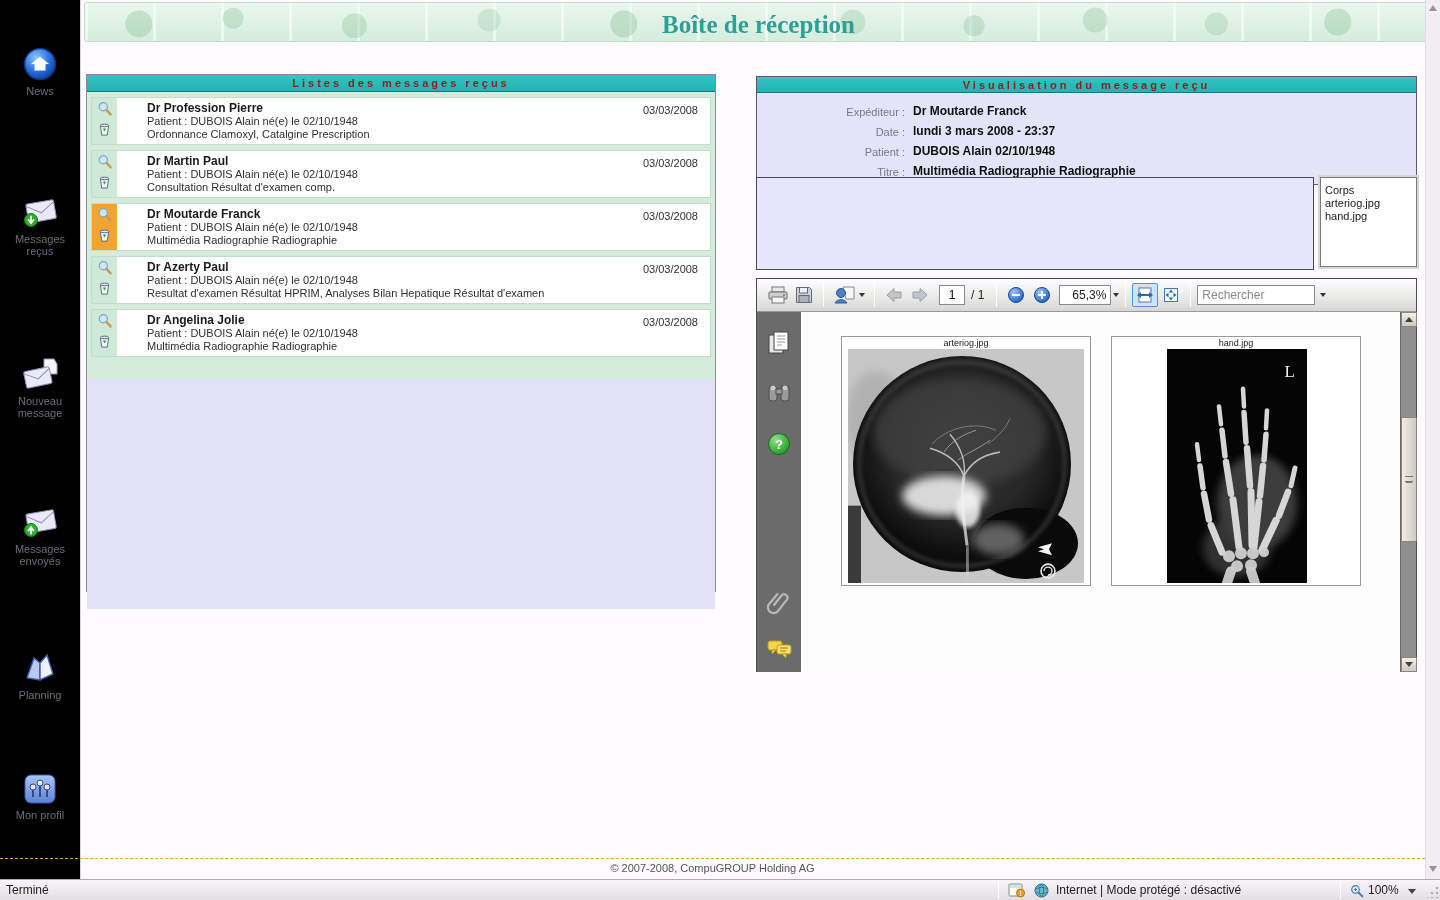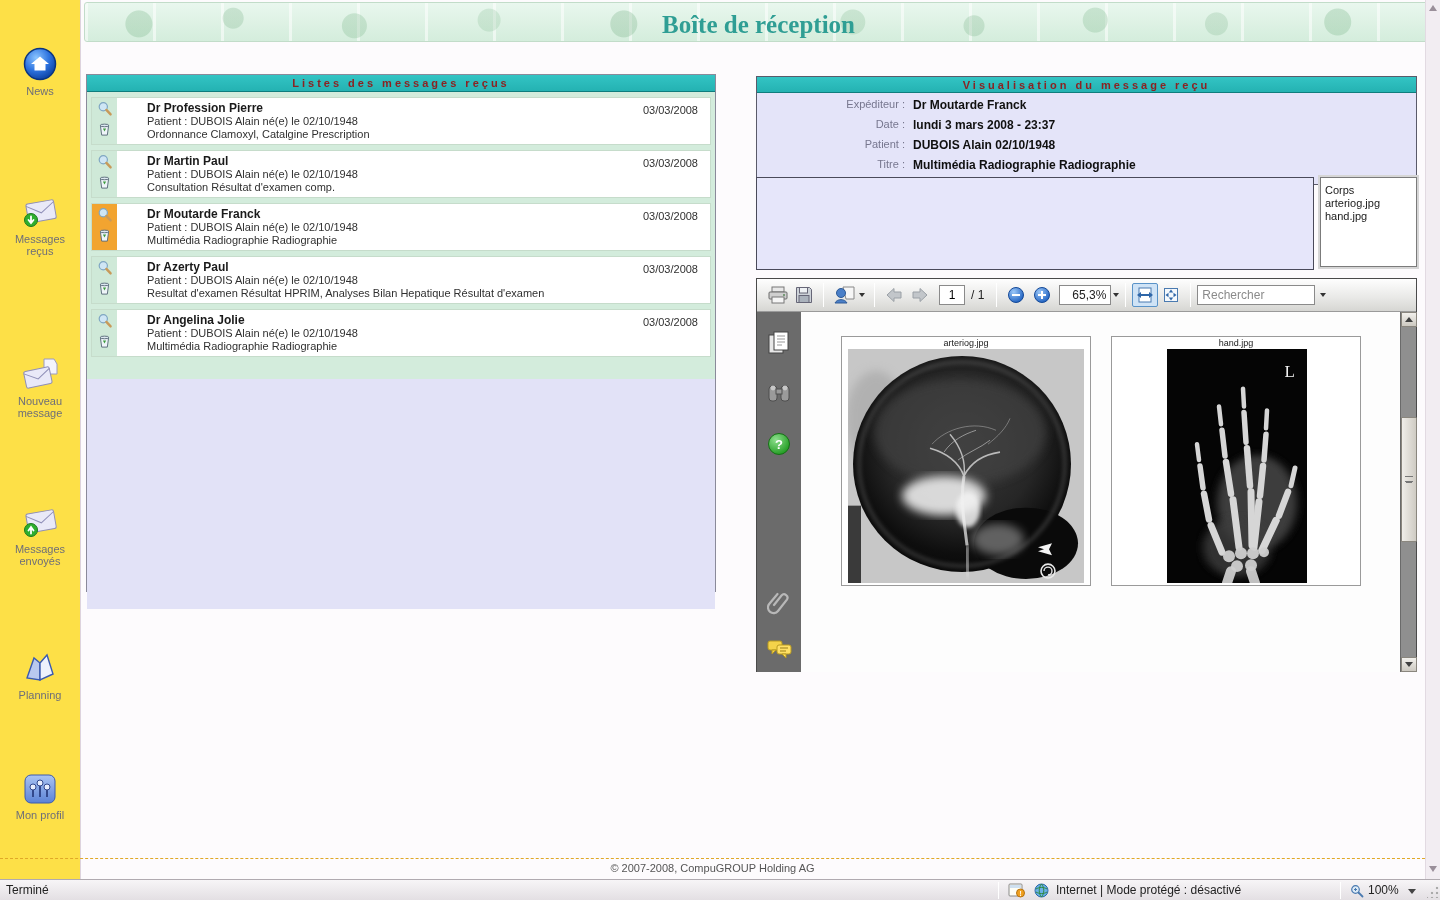--- a/index.html
+++ b/index.html
@@ -1,21 +1,21 @@
 <!DOCTYPE html>
 <html><head>
 <meta charset="utf-8">
 <style>
   * { margin:0; padding:0; box-sizing:border-box; }
   html,body { width:1440px; height:900px; overflow:hidden; }
   body { font-family:"Liberation Sans", sans-serif; background:#fdfbfd; position:relative; }
   #app { position:absolute; inset:0; width:1440px; height:900px; }
 
   
-  .app-sidebar { position:absolute; left:0; top:0; width:81px; height:879px; background:#fde047; border-right:1px solid #ddd3dd; }
+  .app-sidebar { position:absolute; left:0; top:0; width:81px; height:879px; background:#000000; border-right:1px solid #ddd3dd; }
   .side-item { position:absolute; left:0; width:80px; text-align:center; cursor:pointer; }
   .side-item .lbl { display:block; margin-top:3px; font-size:11px; color:#6e6e78; line-height:12px; }
   .side-item svg { display:block; margin:0 auto; }
 
   
   .banner { position:absolute; left:84px; top:2px; width:1349px; height:40px; border:1px solid #c2dcc9; border-radius:3px;
     background:
       radial-gradient(circle at 4% 55%, rgba(120,180,135,.30) 0 13px, transparent 14px),
       radial-gradient(circle at 11% 40%, rgba(110,170,125,.25) 0 10px, transparent 11px),
       radial-gradient(circle at 20% 60%, rgba(120,180,135,.28) 0 12px, transparent 13px),
@@ -43,21 +43,21 @@
   .msg-item.selected .icon-col { background:#f2a430; }
   .msg-body { flex:1; padding:3px 0 0 30px; overflow:hidden; }
   .msg-doctor { font-size:12px; font-weight:bold; color:#1a1a1a; line-height:14px; }
   .msg-line { font-size:11px; color:#303030; line-height:13px; white-space:nowrap; }
   .msg-date { position:absolute; right:12px; top:6px; font-size:11px; color:#303030; }
   .list-rest { height:230px; background:#e2e2f7; }
 
   
   .visu-head-block { position:absolute; left:756px; top:76px; width:661px; border:1px solid #5a5a6a; background:#e4e4f9; }
   .visu-fields { padding:5px 0 6px 0; }
-  .field-row { display:flex; height:20px; align-items:flex-start; }
+  .field-row { display:flex; height:20px; align-items:flex-end; }
   .field-label { width:148px; text-align:right; font-size:11px; color:#77778f; }
   .field-value { margin-left:8px; font-size:12px; font-weight:bold; color:#101010; }
 
   .body-box { position:absolute; left:756px; top:177px; width:558px; height:93px; background:#e6e6fa; border:1px solid #4a4a5a; }
   .attach-box { position:absolute; left:1320px; top:177px; width:97px; height:90px; background:#ffffff; border:1px solid #7b7b7b; outline:2px solid #d6d6d6; padding:6px 4px; }
   .attach-line { font-size:11px; color:#1a1a1a; line-height:13px; cursor:pointer; }
 
   
   .pdf-viewer { position:absolute; left:756px; top:278px; width:661px; height:394px; border:1px solid #4a4a4a; background:#fff; }
   .pdf-toolbar { height:33px; background:linear-gradient(#fefefe,#e8e8e6 60%,#d6d6d3); border-bottom:1px solid #9a9a9a; display:flex; align-items:center; padding-left:8px; }

